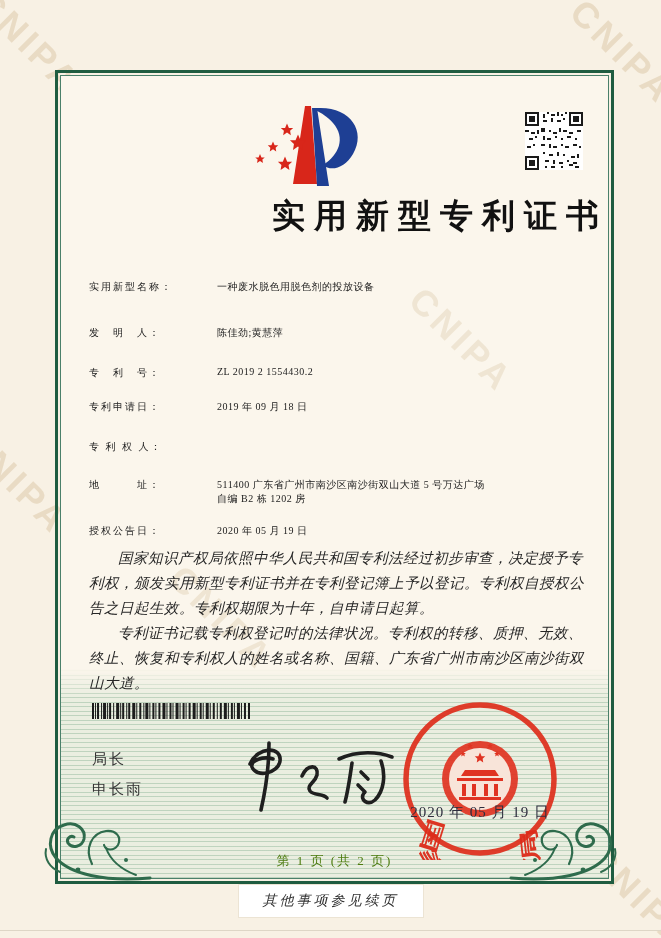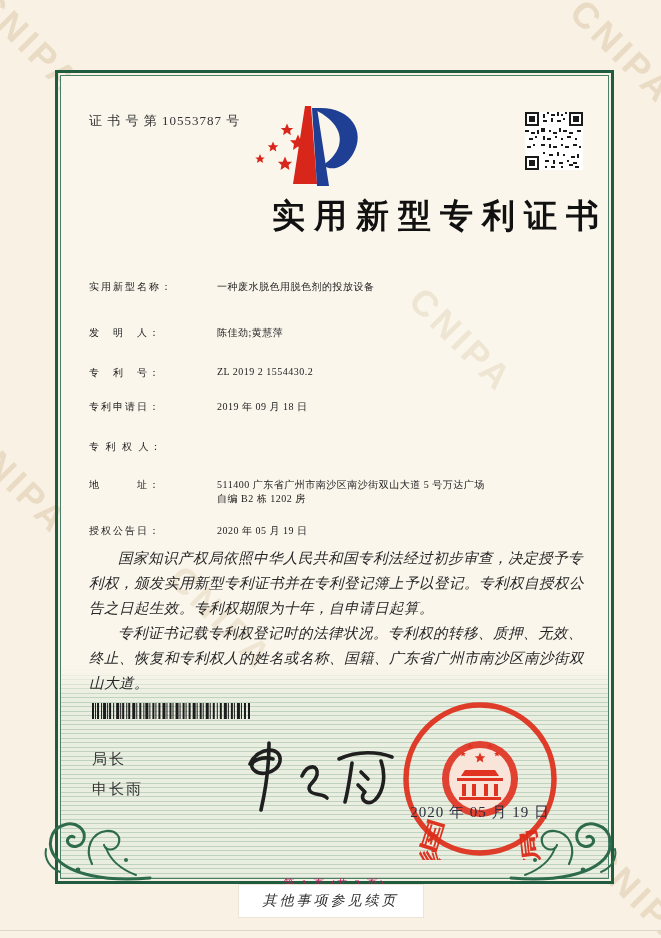--- a/index.html
+++ b/index.html
@@ -55,21 +55,21 @@
   }
   .barcode{position:absolute;left:31px;top:627px;width:158px;height:16px;}
   .sig-title{position:absolute;left:31px;top:674px;font-family:"Liberation Sans","DejaVu Sans",sans-serif;font-size:15px;color:#333;letter-spacing:2px;}
   .sig-name{position:absolute;left:31px;top:704px;font-family:"Liberation Sans","DejaVu Sans",sans-serif;font-size:15px;color:#333;letter-spacing:2px;}
   .sig-svg{position:absolute;left:165px;top:658px;width:185px;height:92px;}
   .seal{position:absolute;left:338px;top:622px;width:162px;height:162px;}
   .seal-date{
     position:absolute;left:344px;top:727px;width:150px;text-align:center;
     font-size:15px;color:#2e2e3e;letter-spacing:1px;z-index:3;
   }
-  .pagenum{position:absolute;left:0;top:800px;width:100%;text-align:center;font-size:11px;letter-spacing:2px;color:#be185d;}
+  .pagenum{position:absolute;left:0;top:776px;width:100%;text-align:center;font-size:13px;letter-spacing:2px;color:#4d7c0f;}
   .flourish{position:absolute;width:118px;height:74px;z-index:2;}
   .flourish.left{left:38px;top:812px;}
   .flourish.right{left:505px;top:812px;transform:scaleX(-1);}
   .footer-note{
     position:absolute;left:50%;top:884px;transform:translateX(-50%);
     background:#fff;border:1px solid #ece4d4;
     padding:7px 24px;font-size:14px;font-style:italic;
     letter-spacing:3px;color:#333;z-index:2;
   }
   .page-edge{position:absolute;left:0;right:0;top:930px;border-top:1px solid #ded6c6;z-index:0;}
@@ -84,21 +84,20 @@
 <div class="page-edge"></div>
 
 <div class="frame">
   <div class="frame-inner">
 
     <div class="watermark inner" style="left:400px;top:264px;">CNIPA</div>
     <div class="watermark inner" style="left:160px;top:542px;">CNIPA</div>
 
     <div class="band"></div>
 
-    <div class="cert-no">证 书 号 第 10553787 号</div>
 
     <svg class="logo" viewBox="0 0 126 88">
       <defs>
         <path id="star" d="M0,-10 L2.94,-3.09 L9.51,-3.09 L4.76,1.18 L5.88,8.09 L0,4 L-5.88,8.09 L-4.76,1.18 L-9.51,-3.09 L-2.94,-3.09 Z"></path>
       </defs>
       <path d="M62,4 L68,4 L74,82 L50,82 Z" fill="#d8261a"></path>
       <path d="M69,6 L74,6 L86,84 L74,84 Z" fill="#1e3f94"></path>
       <path d="M74,6 C106,4 124,28 110,52 C102,66 88,70 80,63 C96,53 103,36 90,21 C84,14 78,11 74,9 Z" fill="#1e3f94"></path>
       <use href="#star" transform="translate(44,28) scale(0.65)" fill="#d8261a"></use>
       <use href="#star" transform="translate(55,41) scale(0.85)" fill="#d8261a"></use>

